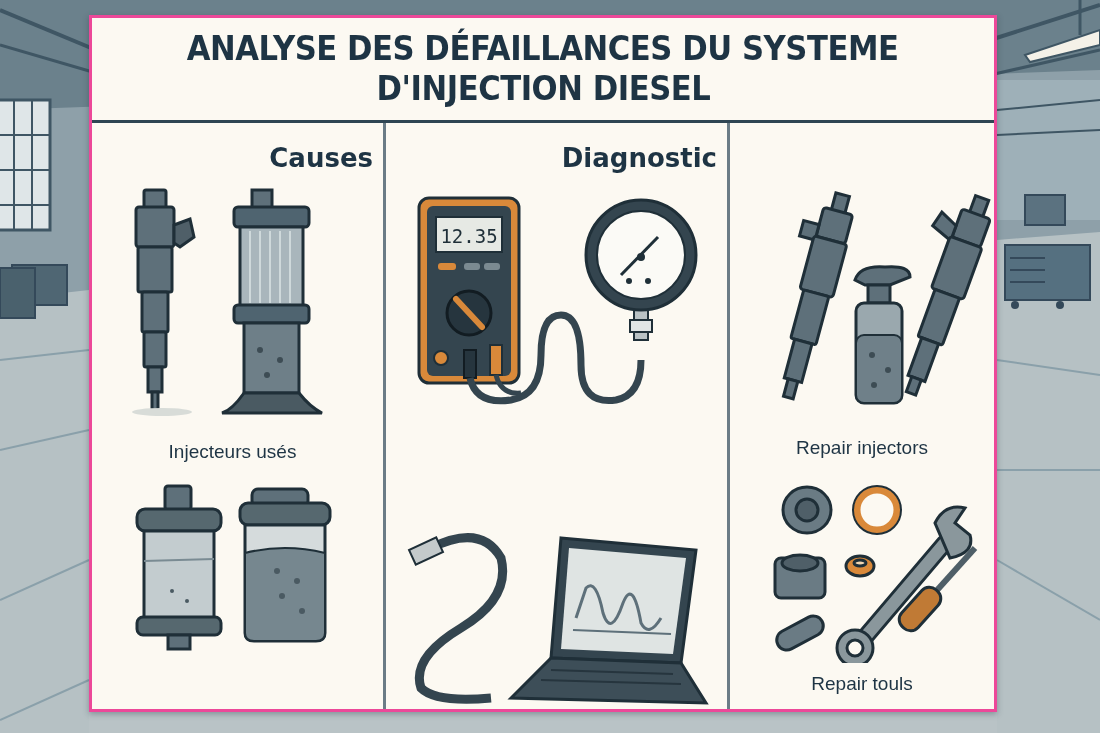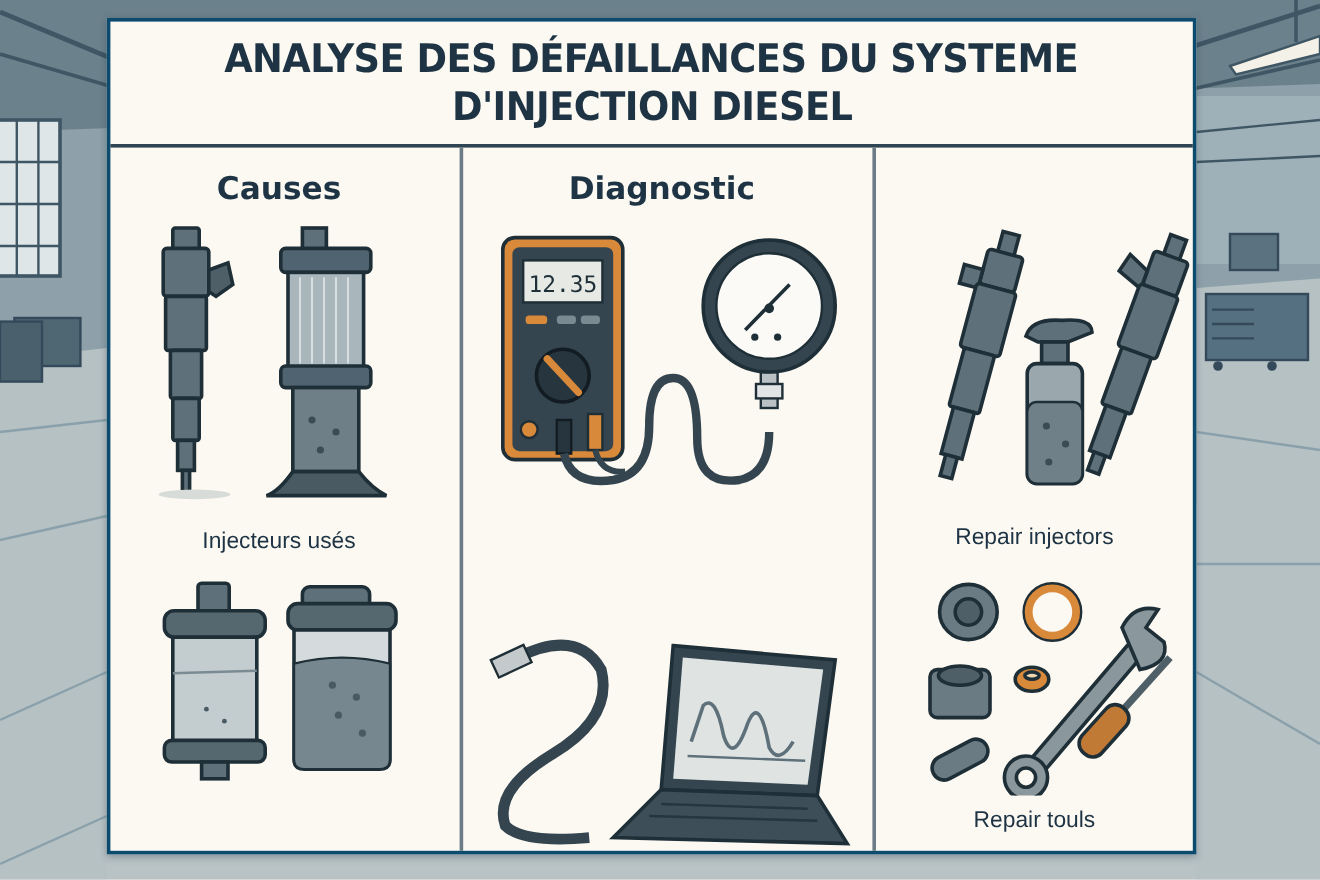--- a/index.html
+++ b/index.html
@@ -12,21 +12,21 @@
     
     .bg { position: absolute; inset: 0; overflow: hidden; }
     .bg svg { position: absolute; left: 0; top: 0; }
 
     
     .poster {
       position: absolute;
       left: 89px; top: 15px;
       width: 908px; height: 697px;
       background: #fcf9f2;
-      border: 3px solid #0c4a6e;
+      border: 3px solid #ec4899;
       box-shadow: 0 2px 6px rgba(30,50,60,0.35);
     }
     .poster-header {
       position: absolute;
       left: 0; top: 0; right: 0; height: 105px;
       border-bottom: 3px solid #2f4553;
       display: flex; flex-direction: column; align-items: center; justify-content: center;
     }
     .poster-title {
       font-family: "DejaVu Sans", sans-serif;
@@ -47,21 +47,21 @@
       position: relative;
       height: 100%;
     }
     .col + .col { border-left: 3px solid #6b7c86; margin-left: 10px; }
     .col-1 { width: 281px; }
     .col-2 { width: 334px; }
     .col-3 { flex: 1; }
 
     .col-heading {
       position: absolute; left: 0; right: 0; top: 20px;
-      text-align: center;
+      text-align: right;
       font-weight: bold; font-size: 26px; color: #1e3444;
     }
     .label {
       position: absolute; left: 0; right: 0;
       text-align: center;
       font-size: 19px; color: #1e3444;
       font-family: "Liberation Sans", sans-serif;
     }
     .illus { position: absolute; }
   </style>

